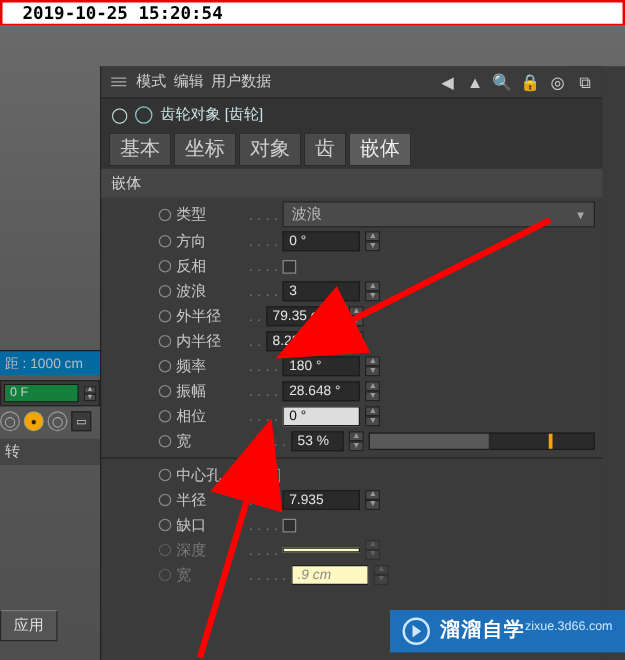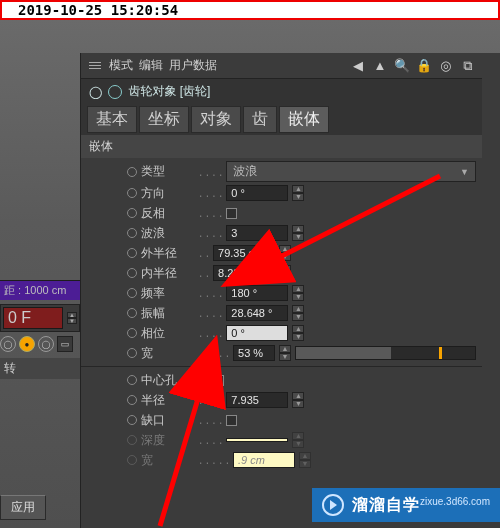--- a/index.html
+++ b/index.html
@@ -8,23 +8,23 @@
 
   
   .ts-wrap { position: absolute; left: 0; top: 0; width: 500px; background: #fff; border: 2px solid #e00; padding: 0 16px; font-size: 14px; font-weight: bold; color: #000; }
   .ts-wrap .ts { font-family: monospace; }
 
   
   .viewport { position: absolute; left: 0; top: 20px; right: 0; bottom: 0; background: linear-gradient(#6a6a6a, #5a5a5a 40%, #4f4f4f); }
 
   
   .left-frag { position: absolute; left: 0; top: 280px; width: 80px; color: #bdbdbd; font-size: 11px; }
-  .left-frag .dist { background: #4c1d95; padding: 2px 4px; border-top: 1px solid #1d1d1d; }
+  .left-frag .dist { background: #0369a1; padding: 2px 4px; border-top: 1px solid #1d1d1d; }
   .left-frag .ctrl { display: flex; align-items: center; background: #3a3a3a; padding: 2px; gap: 4px; margin-top: 4px; border: 1px solid #222; }
-  .left-frag .numbox { background: #7f1d1d; color: #ccc; padding: 1px 4px; border: 1px solid #1a1a1a; font-size: 16px; flex: 1; text-align: left; }
+  .left-frag .numbox { background: #15803d; color: #ccc; padding: 1px 4px; border: 1px solid #1a1a1a; font-size: 10px; flex: 1; text-align: left; }
   .left-frag .spin { display:flex; flex-direction:column; }
   .left-frag .spin div { width: 10px; height: 6px; background:#4a4a4a; border:1px solid #222; font-size:6px; color:#aaa; text-align:center; line-height:4px;}
   .left-frag .iconrow { display:flex; gap:3px; margin-top:4px; }
   .circ { width:16px; height:16px; border-radius:50%; border:1px solid #999; display:flex; align-items:center; justify-content:center; font-size:8px; color:#ccc; }
   .circ.on { background:#f7a300; color:#222; border-color:#aa6; }
   .sq { width:16px; height:16px; background:#3a3a3a; border:1px solid #222; display:flex; align-items:center; justify-content:center; font-size:9px; color:#ccc; }
   .left-frag .sect { background:#454545; color:#cfcfcf; padding:2px 4px; margin-top:6px; font-size:12px; }
   .left-frag .apply { margin-top: 116px; }
   .btn { background:#555; color:#ddd; border:1px solid #2a2a2a; border-top-color:#777; padding:3px 10px; font-size:12px; display:inline-block; }
 

